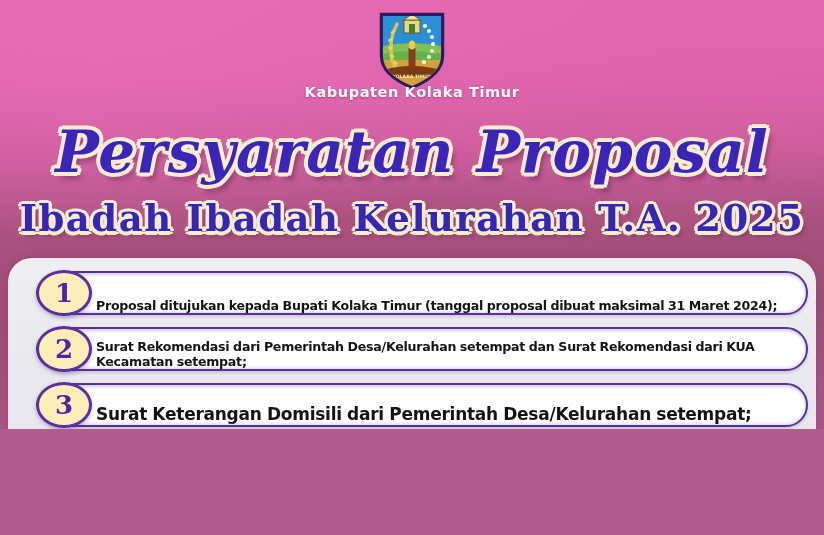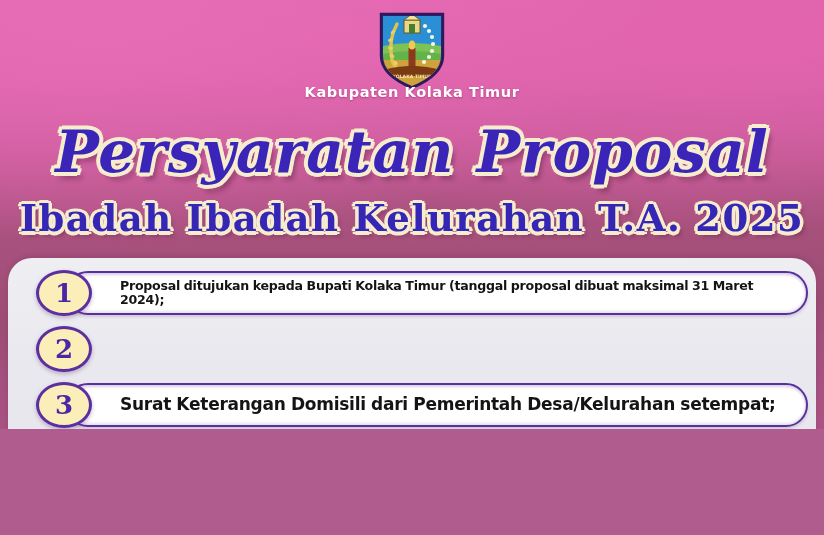--- a/index.html
+++ b/index.html
@@ -127,34 +127,34 @@
 
   .req-row {
     position: relative;
     height: 50px;
     margin-bottom: 4px;
   }
   .req-row.tall { height: 52px; }
 
   .pill {
     position: absolute;
-    left: 50px;
+    left: 26px;
     top: 3px;
     right: 0;
     height: 44px;
     background: #ffffff;
     border: 2.2px solid #59309c;
     border-radius: 26px;
     box-sizing: border-box;
     box-shadow:
       inset 0 2px 3px rgba(120,90,170,0.30),
       inset 0 -2px 3px rgba(120,90,170,0.18),
       0 2px 3px rgba(80,40,120,0.18);
     display: flex;
-    align-items: center;
+    align-items: flex-end;
     padding: 0 20px 0 52px;
     overflow: hidden;
   }
 
   .pill-text {
     font-family: "DejaVu Sans", sans-serif;
     font-size: 17px;
     font-weight: bold;
     color: #141414;
     line-height: 1.16;
@@ -252,20 +252,23 @@
       <div class="req-row tall">
         <div class="pill">
           <div class="pill-text two-line">Proposal ditujukan kepada Bupati Kolaka Timur (tanggal proposal dibuat maksimal  31 Maret 2024);</div>
         </div>
         <div class="badge">
           <span>1</span>
         </div>
       </div>
 
       <div class="req-row tall">
+        <div class="pill">
+          <div class="pill-text two-line">Surat Rekomendasi dari Pemerintah Desa/Kelurahan setempat dan Surat Rekomendasi dari KUA Kecamatan setempat;</div>
+        </div>
         <div class="badge">
           <span>2</span>
         </div>
       </div>
 
       <div class="req-row">
         <div class="pill">
           <div class="pill-text">Surat Keterangan Domisili dari Pemerintah Desa/Kelurahan setempat;</div>
         </div>
         <div class="badge">

